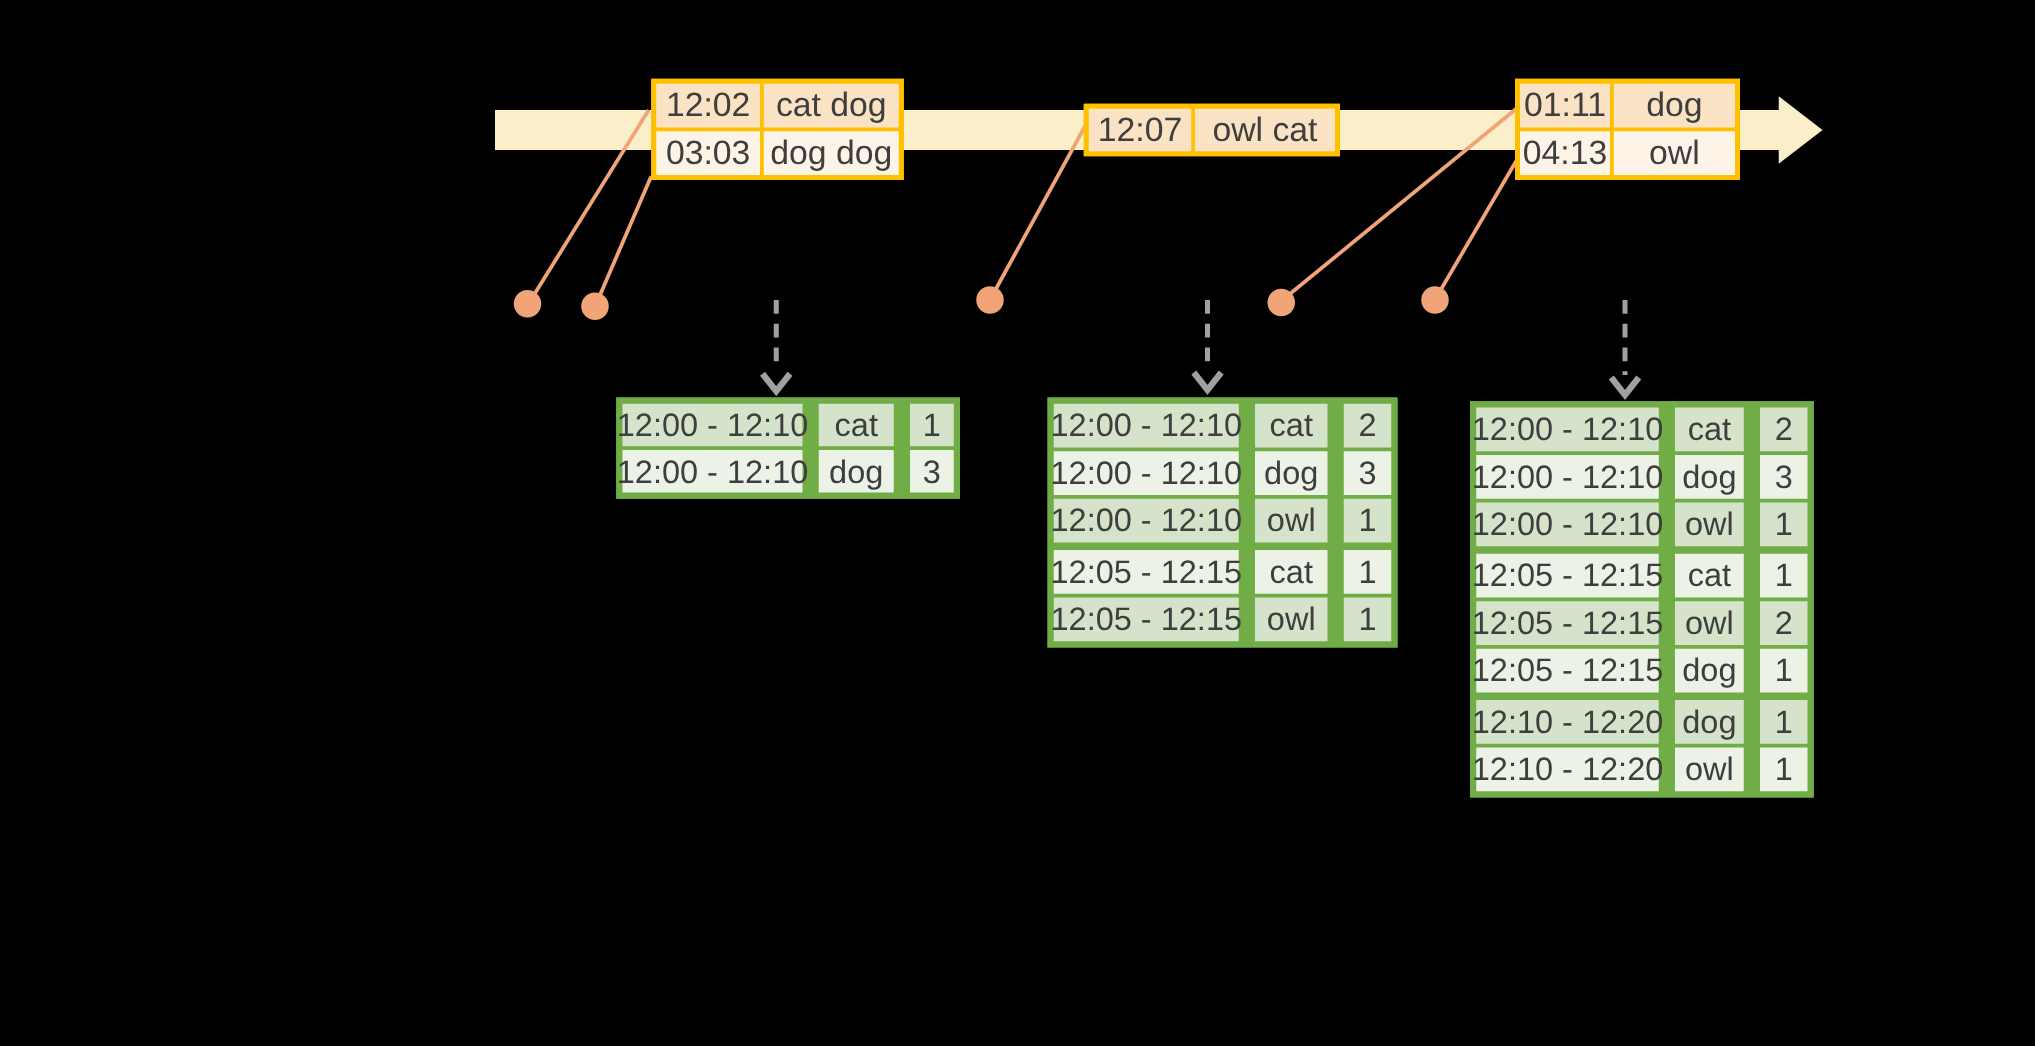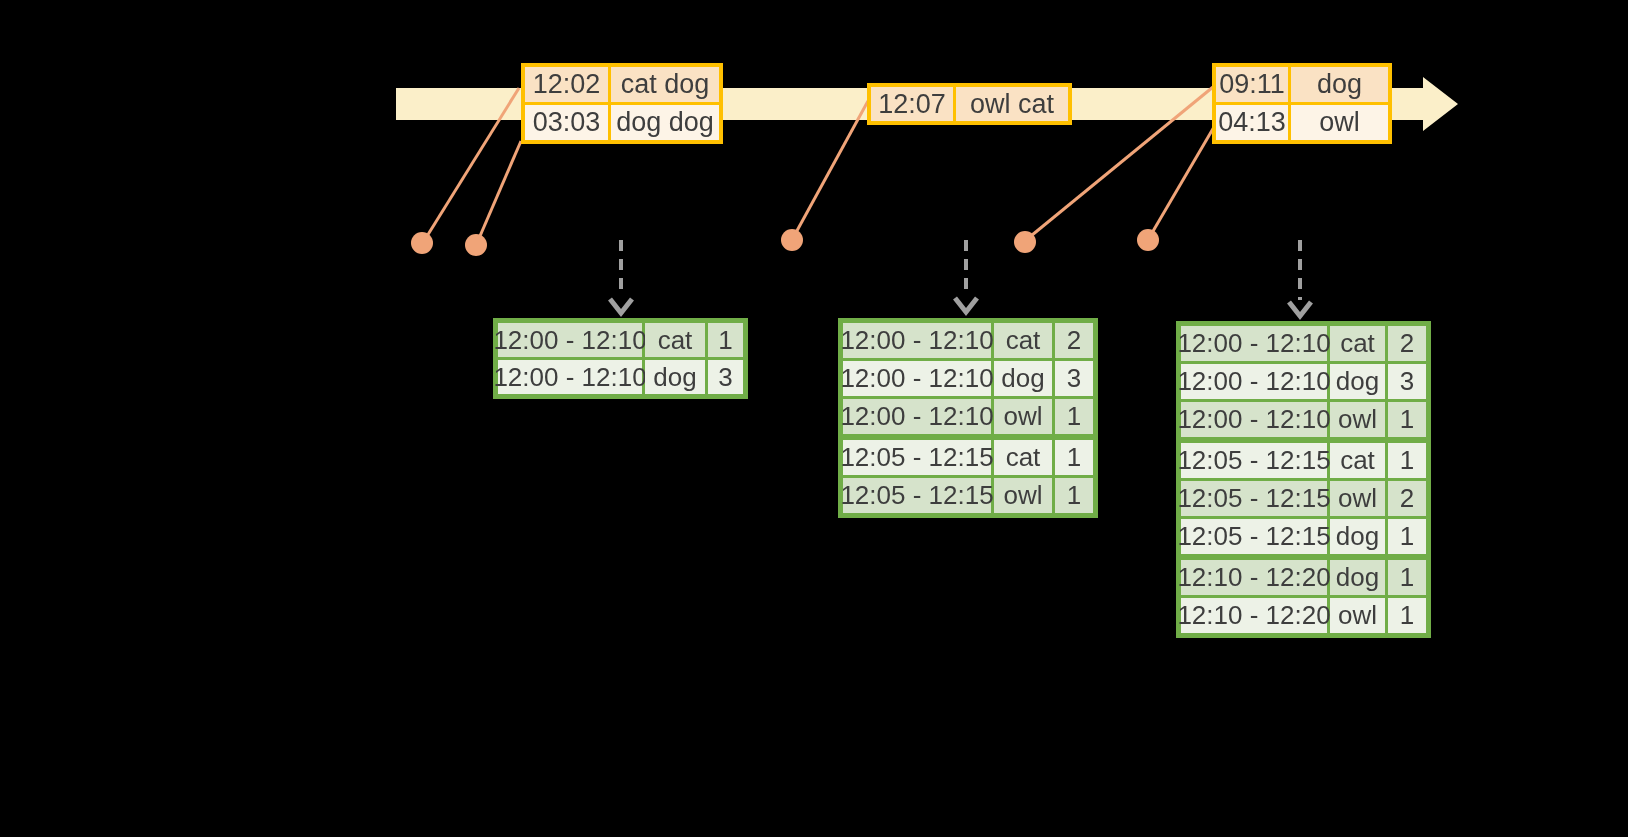--- a/index.html
+++ b/index.html
@@ -23,21 +23,21 @@
   #etableB{left:867px; top:83px;  grid-template-columns:82px 112px; grid-auto-rows:34px;}
   #etableC{left:1212px;top:63px;  grid-template-columns:72px 97px;  grid-auto-rows:35px;}
   .ecell{display:flex;align-items:center;justify-content:center;
          font-size:27px;color:var(--text);white-space:nowrap;}
   .ecell.dark{background:var(--event-row-dark);}
   .ecell.light{background:var(--event-row-light);}
 
   
   .rtable{position:absolute; border:5px solid var(--result-border);
           background:var(--result-border);}
-  .rrow{display:grid; column-gap:3px; margin-top:3px;}
+  .rrow{display:grid; column-gap:13px; margin-top:3px;}
   .rrow:first-child{margin-top:0;}
   .rrow.group-gap{margin-top:6px;}
   #rtable1 .rrow{grid-template-columns:144px 60px 35px; height:34px;}
   #rtable2 .rrow{grid-template-columns:148px 58px 38px; height:35px;}
   #rtable3 .rrow{grid-template-columns:146px 55px 38px; height:35px;}
   #rtable1{left:493px; top:318px;}
   #rtable2{left:838px; top:318px;}
   #rtable3{left:1176px;top:321px;}
   .rcell{display:flex;align-items:center;justify-content:center;
          font-size:26px;color:var(--text);white-space:nowrap;}
@@ -85,21 +85,21 @@
     <div class="ecell light">03:03</div>
     <div class="ecell light">dog dog</div>
   </div>
 
   <div id="etableB" class="etable">
     <div class="ecell dark">12:07</div>
     <div class="ecell dark">owl cat</div>
   </div>
 
   <div id="etableC" class="etable">
-    <div class="ecell dark">09:11</div>
+    <div class="ecell dark">01:11</div>
     <div class="ecell dark">dog</div>
     <div class="ecell light">04:13</div>
     <div class="ecell light">owl</div>
   </div>
 
   <div id="rtable1" class="rtable">
     <div class="rrow dark">
       <div class="rcell">12:00 - 12:10</div>
       <div class="rcell">cat</div>
       <div class="rcell">1</div>

